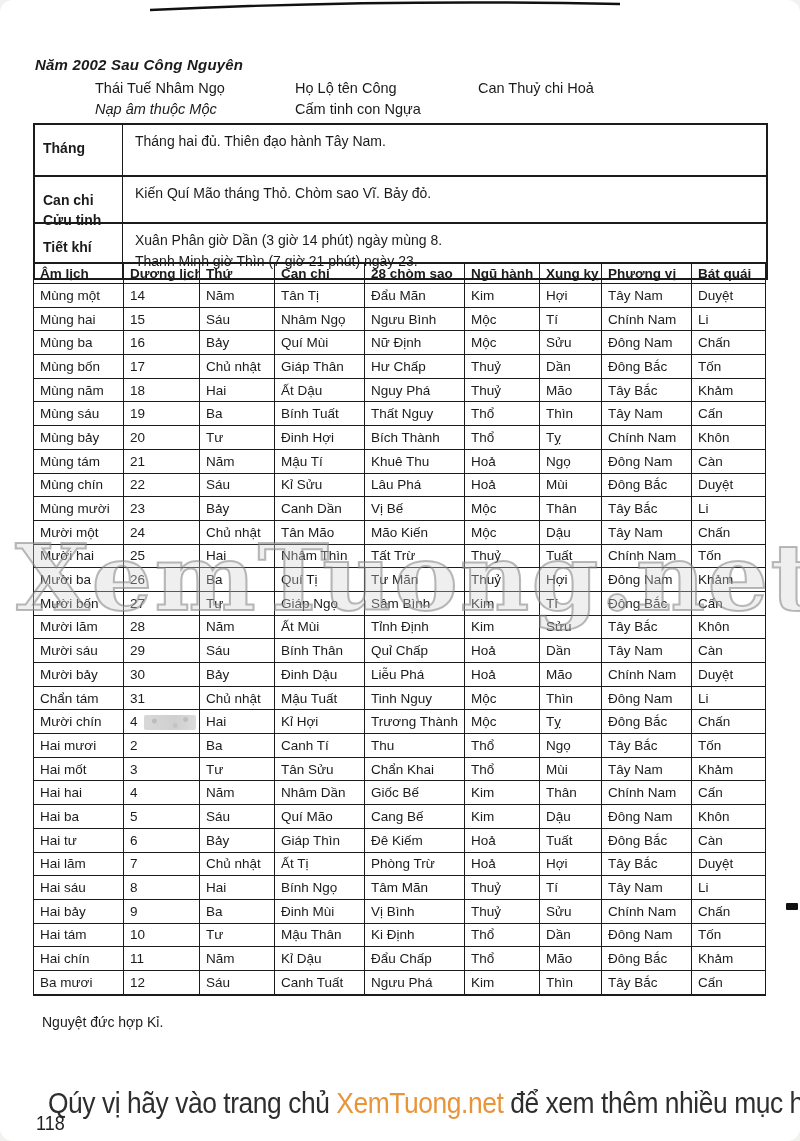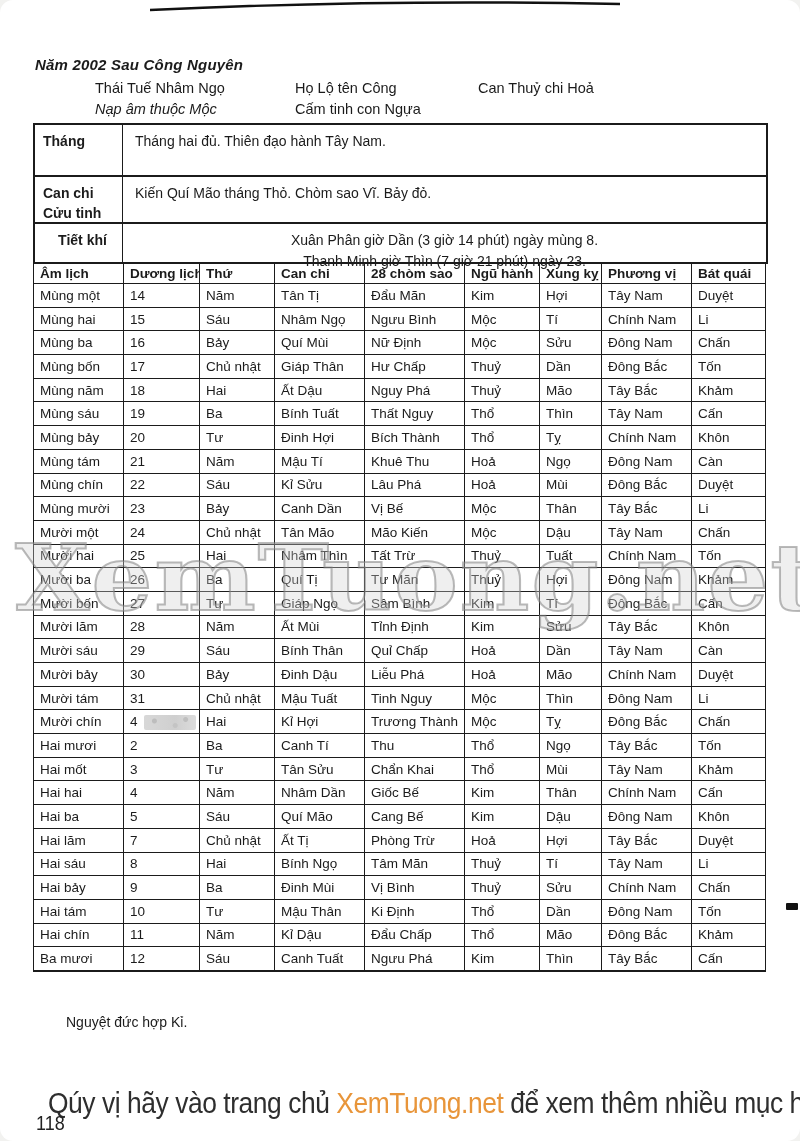--- a/index.html
+++ b/index.html
@@ -29,25 +29,25 @@
   
   .info-table{
     position:absolute;left:33px;top:123px;width:735px;
     border:2px solid #1b1b1b;
     box-sizing:border-box;
   }
   .info-row{display:flex;border-bottom:2px solid #1b1b1b;}
   .info-row:last-child{border-bottom:none;}
   .info-label{
     width:88px;flex:0 0 88px;border-right:1.6px solid #1b1b1b;
-    font-weight:bold;font-size:14px;padding:6px 0 0 8px;line-height:20px;
+    font-weight:bold;font-size:14px;padding:13px 0 0 8px;line-height:20px;
     box-sizing:border-box;
   }
   .info-content{flex:1;font-size:14px;padding:6px 12px 0 12px;line-height:21px;}
-  .ir-0{height:50px;} .ir-1{height:45px;} .ir-2{height:38px;text-align:center;}
+  .ir-0{height:50px;} .ir-1{height:45px;} .ir-2{height:54px;}
   
   .cal-table{
     position:absolute;left:33px;top:262px;width:625px;
     border-collapse:collapse;table-layout:fixed;
   }
   .cal-table th,.cal-table td{
     border:1.6px solid #1b1b1b;
     font-size:13.5px;
     padding:0 0 0 6px;
     overflow:hidden;white-space:nowrap;
@@ -72,21 +72,21 @@
     font-family:"DejaVu Serif",serif;
     font-size:92px;font-weight:bold;
     line-height:100px;text-align:center;
     color:rgba(210,210,210,0.35);
     -webkit-text-stroke:2px rgba(130,130,130,0.55);
     letter-spacing:2px;
     transform:scaleX(1.04);
     pointer-events:none;
     white-space:nowrap;
   }
-  .note{position:absolute;left:42px;top:1014px;font-size:14px;margin-left:24px;}
+  .note{position:absolute;left:42px;top:1014px;font-size:14px;}
   .edge-mark{
     position:absolute;left:786px;top:903px;width:12px;height:7px;
     background:#111;border-radius:1px;
   }
   
   .footer{
     position:absolute;left:0;top:1086px;width:800px;
     text-align:center;
     font-size:30px;
     color:#2e2e2e;
@@ -349,21 +349,21 @@
           <td>30</td>
           <td>Bảy</td>
           <td>Đinh Dậu</td>
           <td>Liễu Phá</td>
           <td>Hoả</td>
           <td>Mão</td>
           <td>Chính Nam</td>
           <td>Duyệt</td>
         </tr>
         <tr>
-          <td>Mười tám</td>
+          <td>Chẩn tám</td>
           <td>31</td>
           <td>Chủ nhật</td>
           <td>Mậu Tuất</td>
           <td>Tinh Nguy</td>
           <td>Mộc</td>
           <td>Thìn</td>
           <td>Đông Nam</td>
           <td>Li</td>
         </tr>
         <tr>
@@ -415,20 +415,31 @@
           <td>5</td>
           <td>Sáu</td>
           <td>Quí Mão</td>
           <td>Cang Bế</td>
           <td>Kim</td>
           <td>Dậu</td>
           <td>Đông Nam</td>
           <td>Khôn</td>
         </tr>
         <tr>
+          <td>Hai tư</td>
+          <td>6</td>
+          <td>Bảy</td>
+          <td>Giáp Thìn</td>
+          <td>Đê Kiếm</td>
+          <td>Hoả</td>
+          <td>Tuất</td>
+          <td>Đông Bắc</td>
+          <td>Càn</td>
+        </tr>
+        <tr>
           <td>Hai lăm</td>
           <td>7</td>
           <td>Chủ nhật</td>
           <td>Ất Tị</td>
           <td>Phòng Trừ</td>
           <td>Hoả</td>
           <td>Hợi</td>
           <td>Tây Bắc</td>
           <td>Duyệt</td>
         </tr>

